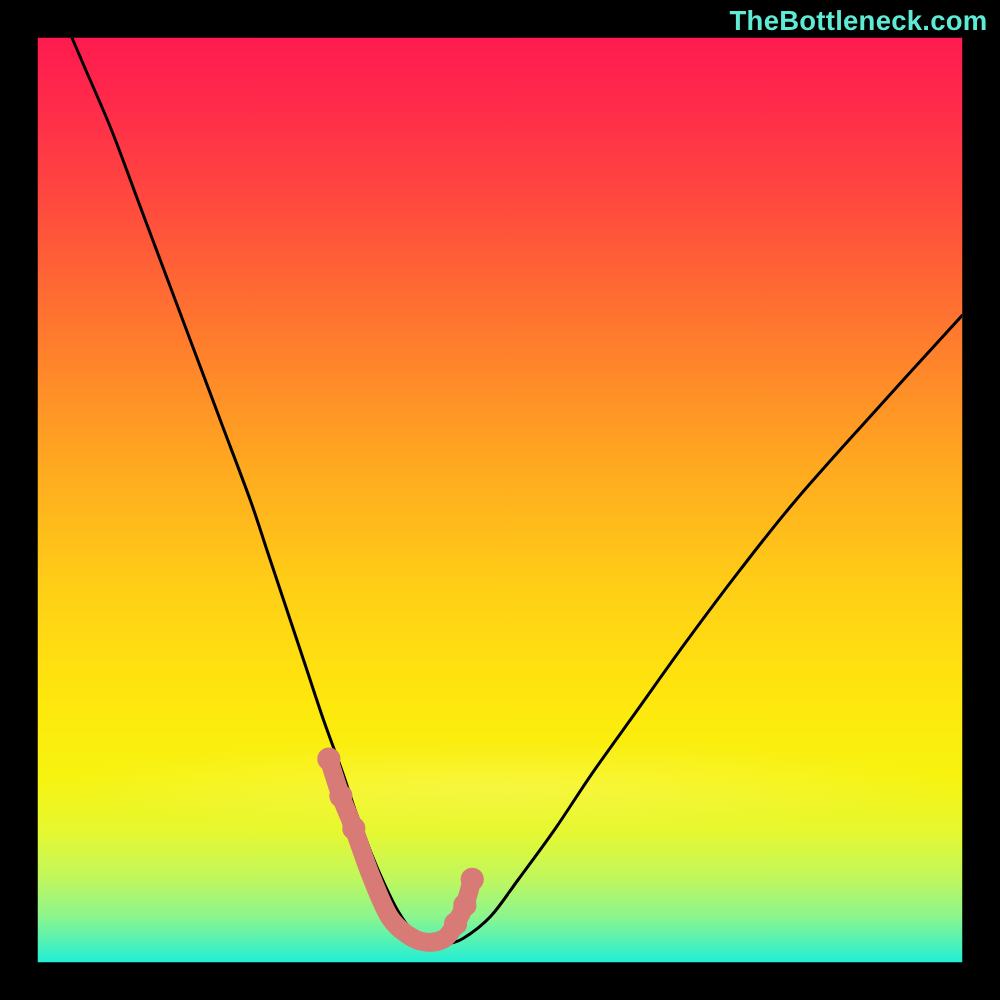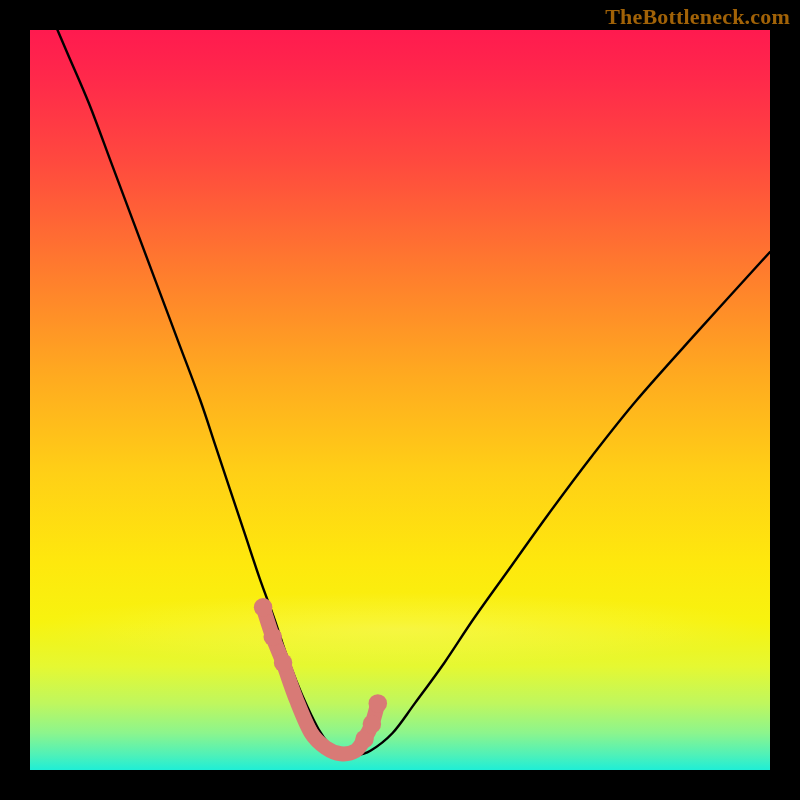--- a/index.html
+++ b/index.html
@@ -7,24 +7,24 @@
   .frame {
     position: relative;
     width: 800px;
     height: 800px;
     background: #000;
   }
   .watermark {
     position: absolute;
     top: 4px;
     right: 10px;
-    font-family: Liberation Serif, serif;
+    font-family: Liberation Sans, sans-serif;
     font-size: 22px;
     font-weight: 600;
-    color: #a16207;
+    color: #5eead4;
     letter-spacing: 0.2px;
     z-index: 5;
   }
   .plot-area {
     position: absolute;
     left: 30px;
     top: 30px;
     width: 740px;
     height: 740px;
     overflow: hidden;

